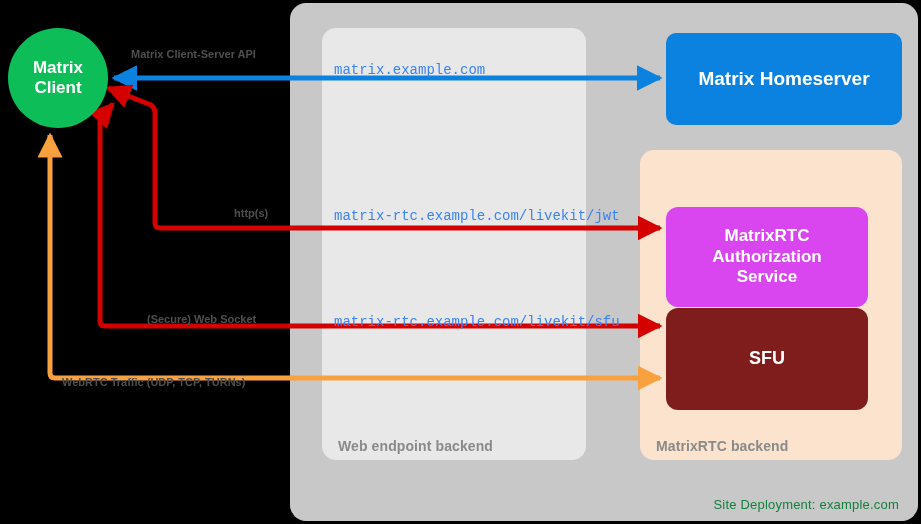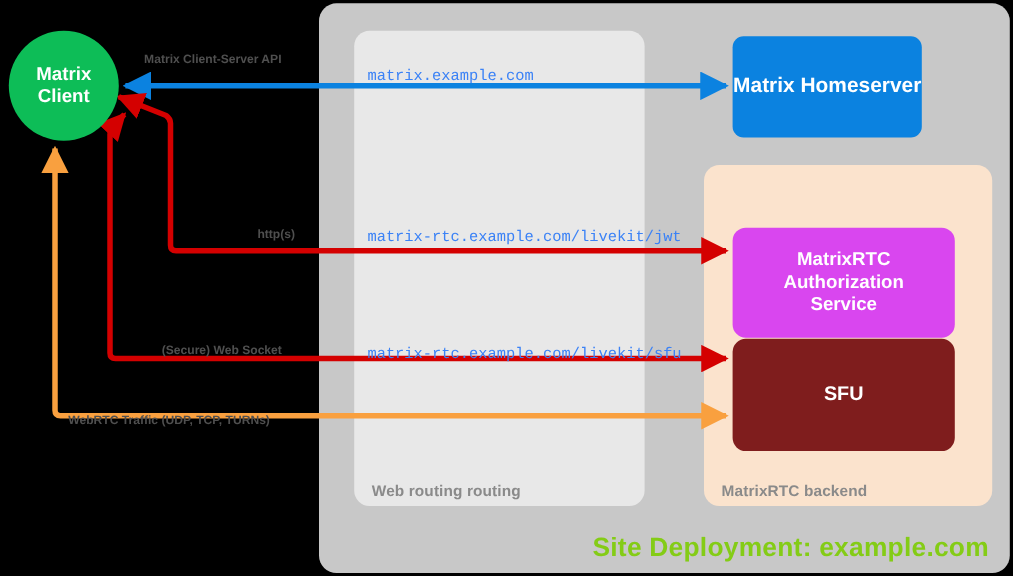--- a/index.html
+++ b/index.html
@@ -12,35 +12,35 @@
   #web-panel{left:322px;top:28px;width:264px;height:432px;background:#e8e8e8;border-radius:14px;}
   #rtc-panel{left:640px;top:150px;width:262px;height:310px;background:#fbe3cd;border-radius:14px;}
 
   .panel-label{
     position:absolute;font-size:14px;font-weight:bold;color:#8a8a8a;letter-spacing:0.1px;
     white-space:nowrap;
   }
   #web-label{left:338px;top:438px;}
   #rtc-label{left:656px;top:438px;}
   #site-label{
-    position:absolute;right:22px;bottom:12px;color:#84cc16;font-size:24px;font-weight:bold;
+    position:absolute;right:22px;bottom:12px;color:#15803d;font-size:13px;font-weight:normal;
     white-space:nowrap;letter-spacing:0.2px;
   }
 
   
   #matrix-client{
     position:absolute;left:8px;top:28px;width:100px;height:100px;border-radius:50%;
     background:#0dbd57;display:flex;flex-direction:column;align-items:center;justify-content:center;
     color:#fff;font-weight:bold;font-size:17px;line-height:1.18;
   }
   .node-box{
     position:absolute;border-radius:12px;display:flex;align-items:center;justify-content:center;
     color:#fff;font-weight:bold;text-align:center;line-height:1.2;
   }
-  #homeserver{left:666px;top:33px;width:172px;height:92px;background:#0b82e0;font-size:19px;border-radius:10px;}
+  #homeserver{left:666px;top:33px;width:236px;height:92px;background:#0b82e0;font-size:19px;border-radius:10px;}
   #auth-service{left:666px;top:178px;width:202px;height:100px;background:#d946ef;font-size:17px;border-radius:12px;margin-top:29px;}
   #sfu{left:666px;top:308px;width:202px;height:102px;background:#7f1d1d;font-size:18px;border-radius:12px;}
 
   
   .edge-label{
     position:absolute;font-size:11px;font-weight:bold;color:#4f4f4f;white-space:nowrap;
   }
   .mono-label{
     position:absolute;font-family:Liberation Mono, monospace;font-size:14px;color:#3b82f6;
     white-space:nowrap;
@@ -120,17 +120,17 @@
 
   <div class="edge-label" id="lbl-csapi">Matrix Client-Server API</div>
   <div class="edge-label" id="lbl-https">http(s)</div>
   <div class="edge-label" id="lbl-ws">(Secure) Web Socket</div>
   <div class="edge-label" id="lbl-webrtc">WebRTC Traffic (UDP, TCP, TURNs)</div>
 
   <div class="mono-label" id="mono-matrix">matrix.example.com</div>
   <div class="mono-label" id="mono-sfu">matrix-rtc.example.com/livekit/sfu</div>
   <div class="mono-label" id="mono-jwt">matrix-rtc.example.com/livekit/jwt</div>
 
-  <div class="panel-label" id="web-label">Web routing routing</div>
+  <div class="panel-label" id="web-label">Web endpoint backend</div>
   <div class="panel-label" id="rtc-label">MatrixRTC backend</div>
   <div id="site-label">Site Deployment: example.com</div>
 
 </div>
 
 </body></html>

